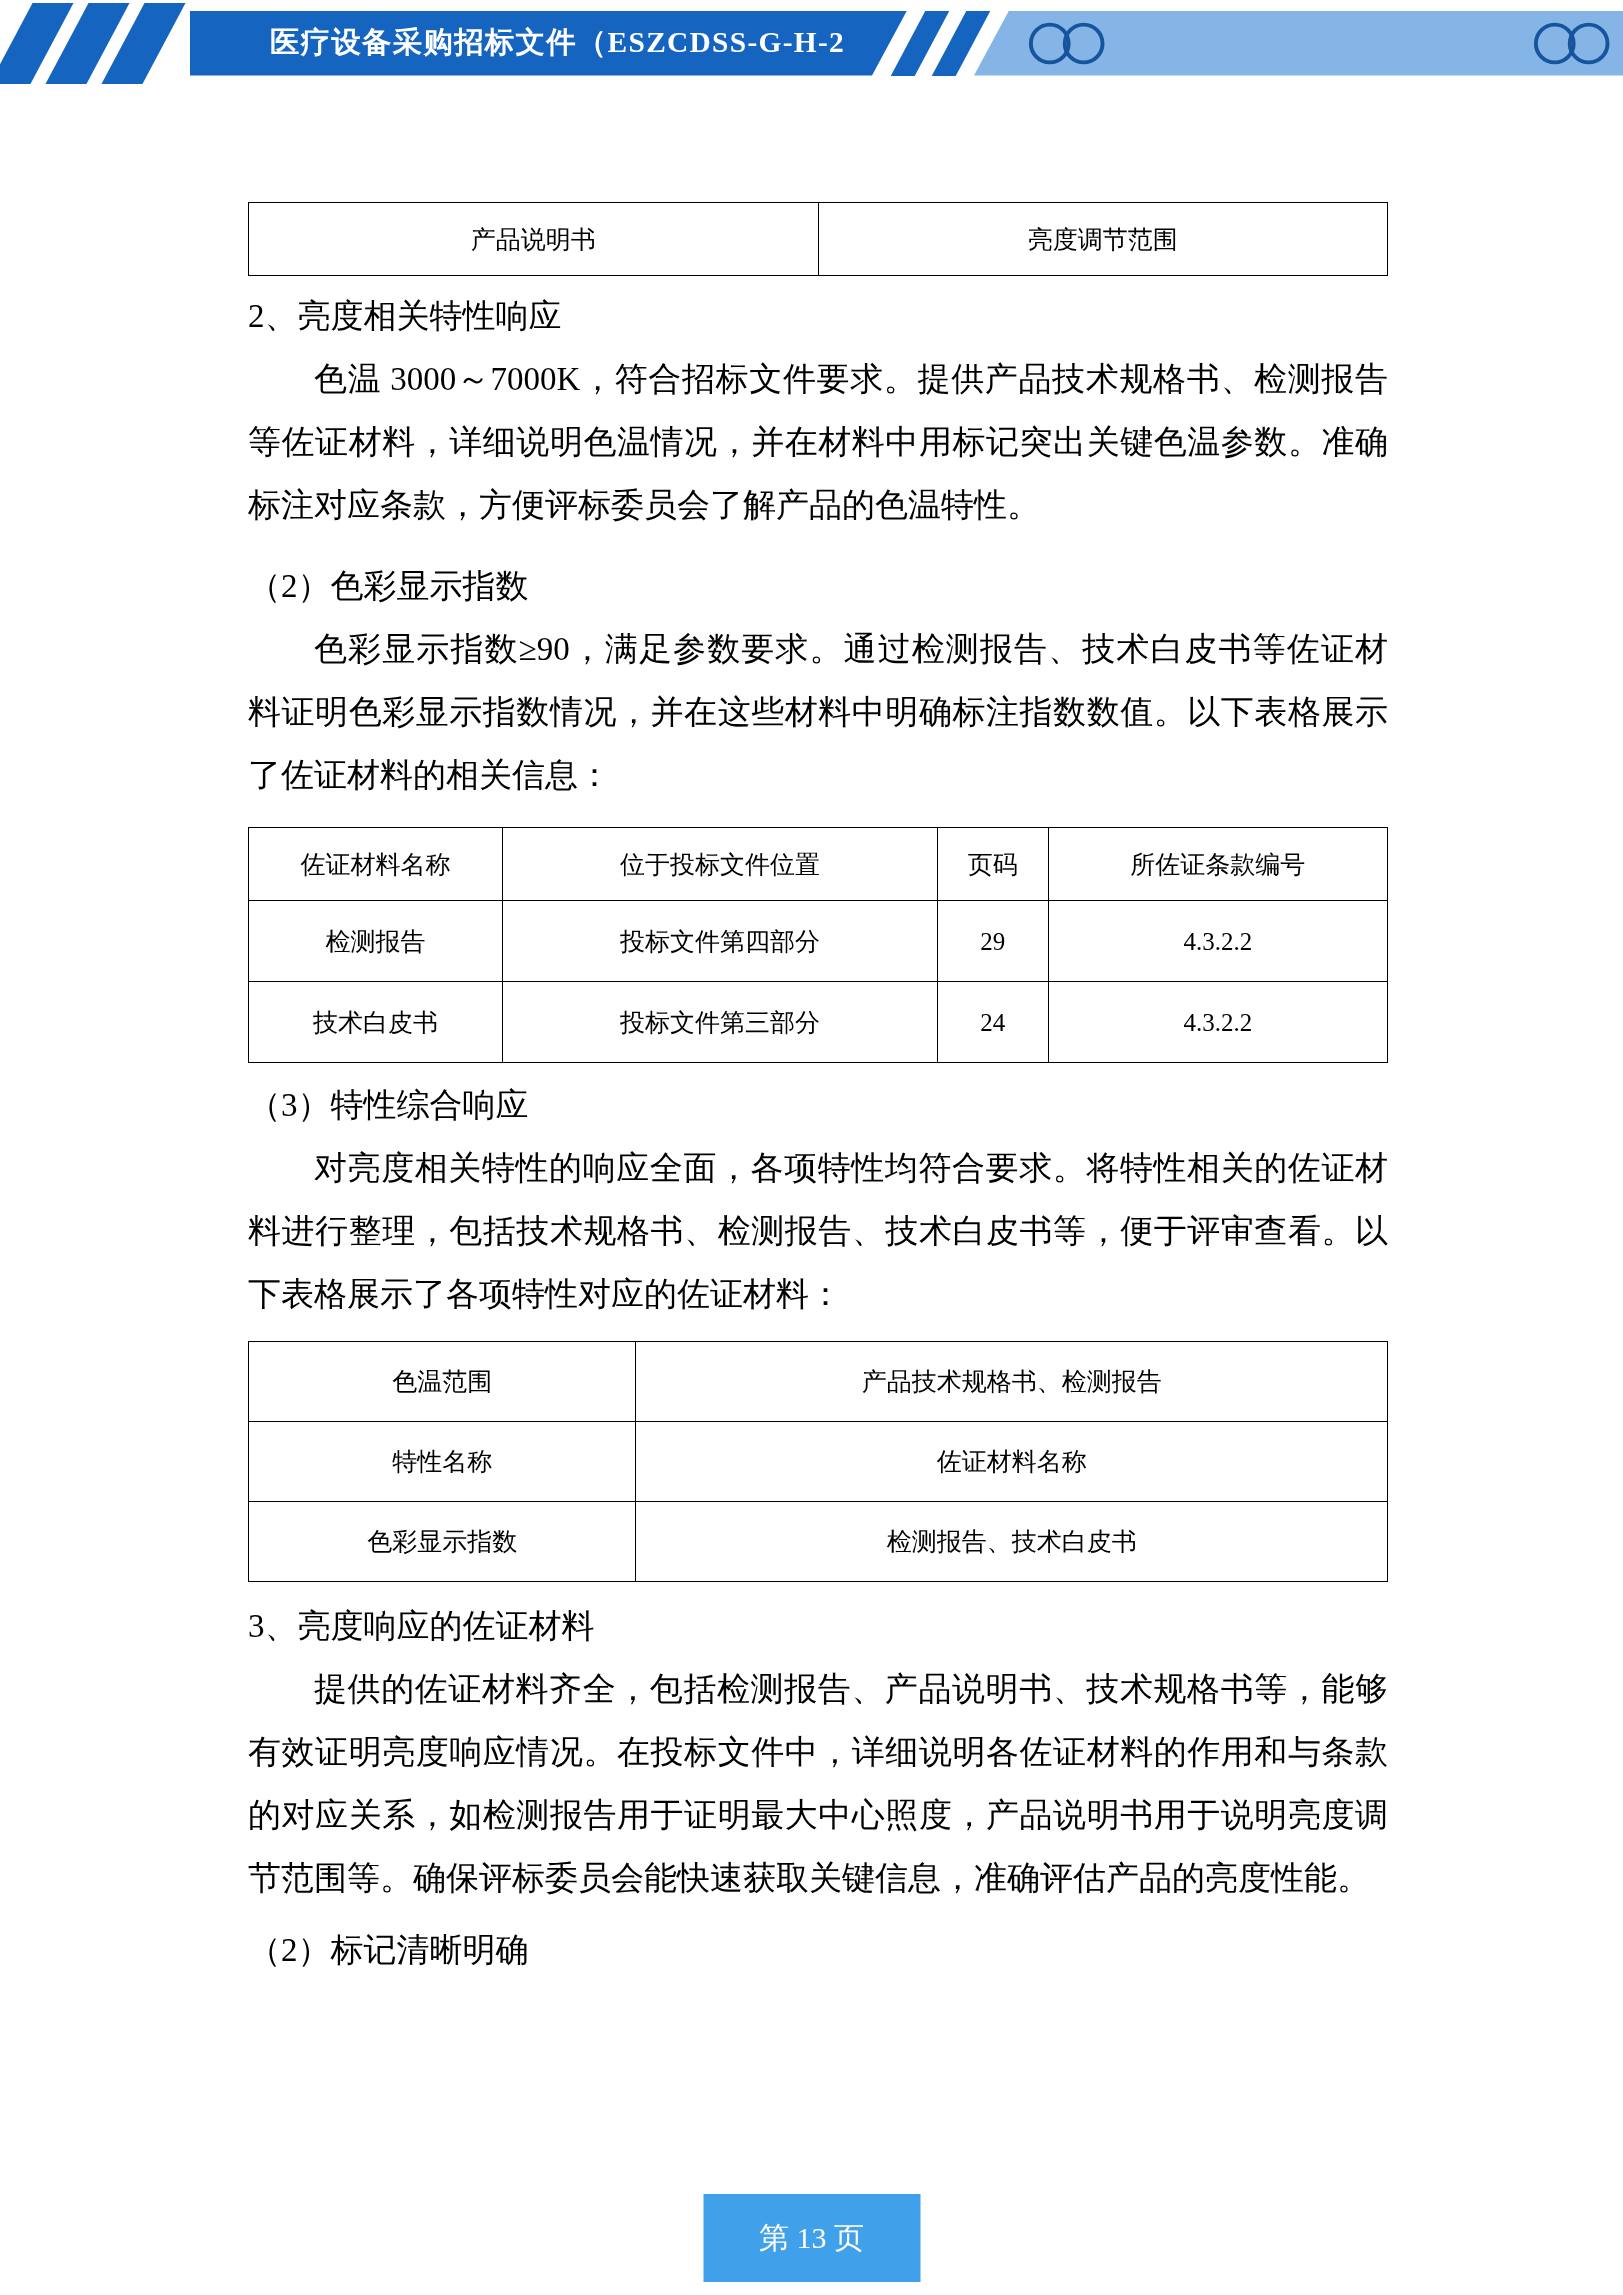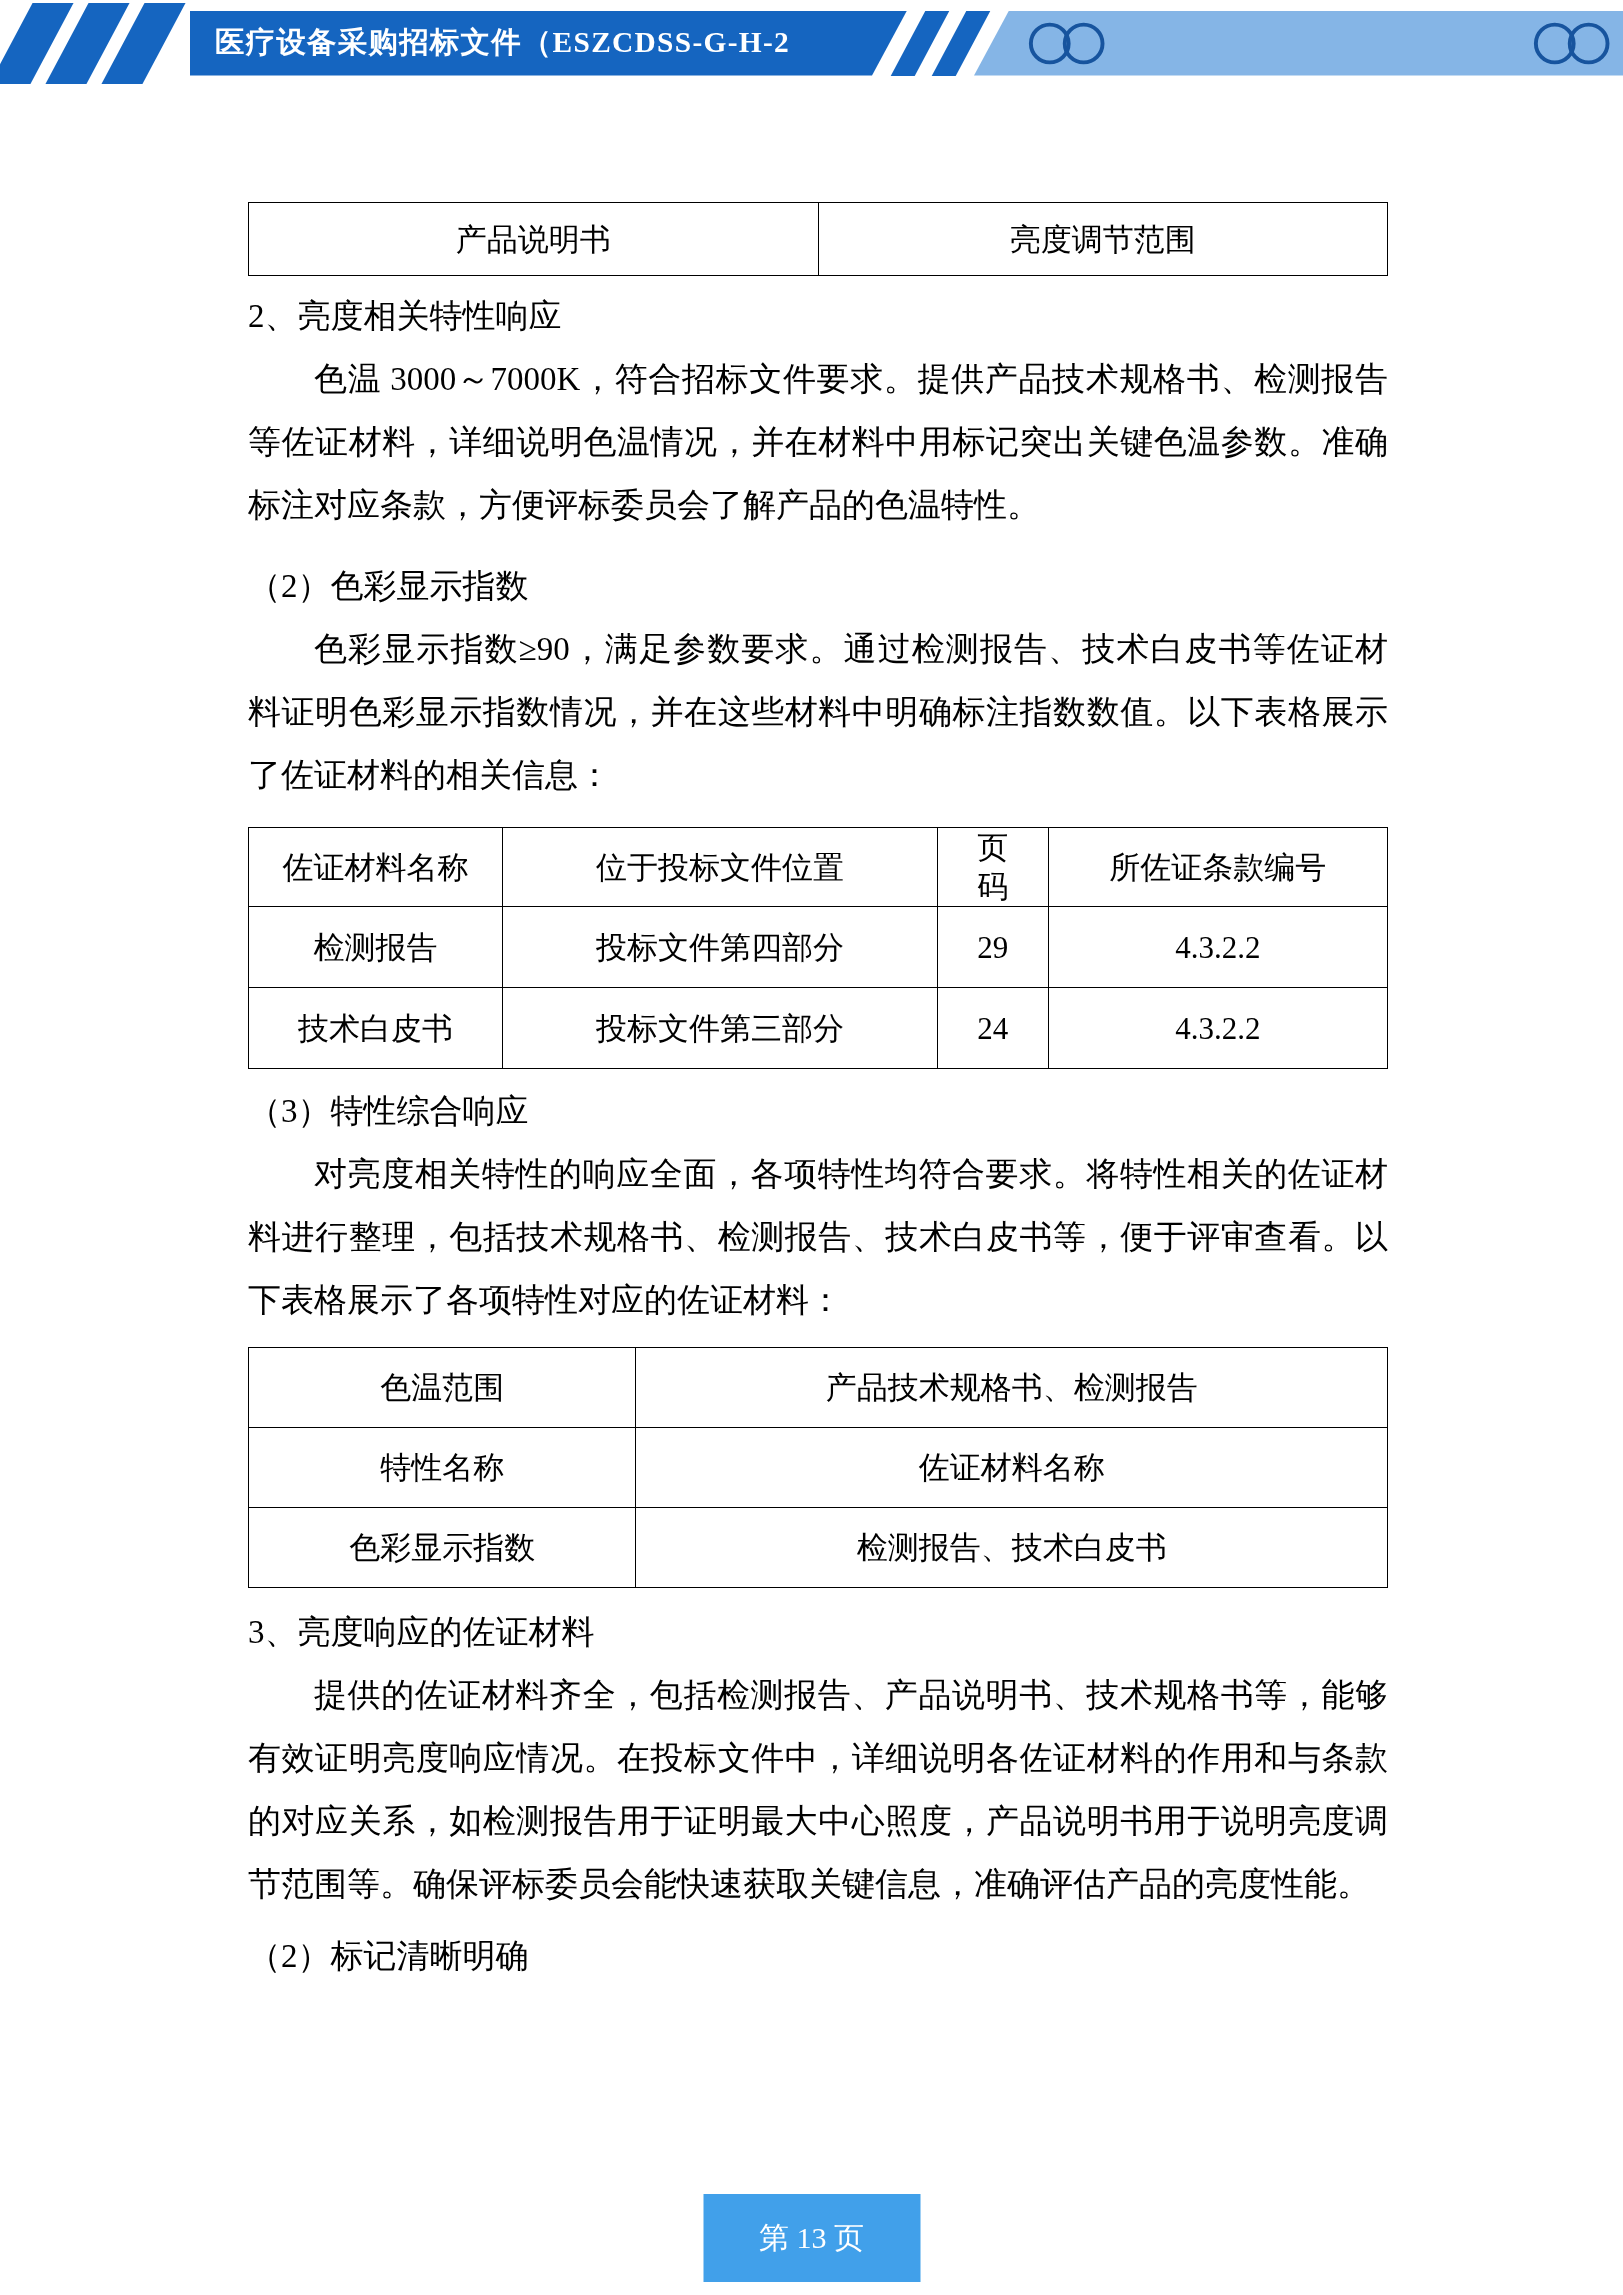--- a/index.html
+++ b/index.html
@@ -5,40 +5,40 @@
   html,body{margin:0;padding:0;background:#ffffff;}
   .page{position:relative;width:1623px;height:2295px;background:#ffffff;overflow:hidden;
         font-family:"Liberation Serif","DejaVu Serif",serif;color:#000;}
 
   
   .hdr{position:absolute;top:0;left:0;right:0;height:98px;}
   .st{position:absolute;top:2.6px;height:81px;width:41px;background:#1565c0;transform:skewX(-28deg);}
   .st1{left:10.5px}.st2{left:67px}.st3{left:123px}
   .title-bar{position:absolute;left:190px;top:10.5px;width:717px;height:65px;background:#1565c0;
              clip-path:polygon(0 0,100% 0,calc(100% - 35px) 100%,0 100%);
-             display:flex;align-items:center;padding-left:25px;box-sizing:border-box;overflow:hidden;}
+             display:flex;align-items:center;padding-left:80px;box-sizing:border-box;overflow:hidden;}
   .doc-title{color:#ffffff;font-size:29.4px;font-weight:700;letter-spacing:1.3px;white-space:nowrap;}
   .slash{position:absolute;top:10.5px;height:65px;width:23.6px;background:#1565c0;transform:skewX(-28deg);}
   .sl1{left:908px}.sl2{left:949px}
   .light-bar{position:absolute;left:974px;right:0;top:10.5px;height:65px;background:#85b5e6;
              clip-path:polygon(35px 0,100% 0,100% 100%,0 100%);}
   .logo{position:absolute;top:19.6px;width:86px;height:47px;}
   .logo circle{fill:none;stroke:#17549e;stroke-width:6px;}
   .logo-left{left:1025px}.logo-right{left:1530px}
 
   
   .content{position:absolute;left:248px;top:202px;width:1140px;font-size:33px;line-height:63px;}
   p{margin:0;text-align:justify;}
   .para{text-indent:2em;}
   .mt14{margin-top:9.2px}.mt16{margin-top:10.5px}.mt20{margin-top:13px}
   .mt24{margin-top:15.7px}.mt28{margin-top:18.3px}.mt30{margin-top:19.6px}
 
   table.tbl{border-collapse:collapse;width:100%;table-layout:fixed;}
   table.tbl td{border:1.3px solid #000;text-align:center;vertical-align:middle;
-               font-size:31px;line-height:39px;padding:0 24px;overflow:hidden;}
+               font-size:25px;line-height:39px;padding:0 24px;overflow:hidden;}
   .t1 td{height:72px;}
   .t2 tr.hrow td{height:72px;}
   .t2 tr.drow td{height:80px;}
   .t3 td{height:79px;}
 
   
   .page-badge{position:absolute;left:50%;bottom:13px;transform:translateX(-50%);
               width:217px;height:88px;background:#41a0ea;color:#ffffff;
               display:flex;align-items:center;justify-content:center;font-size:30px;}
 </style>

